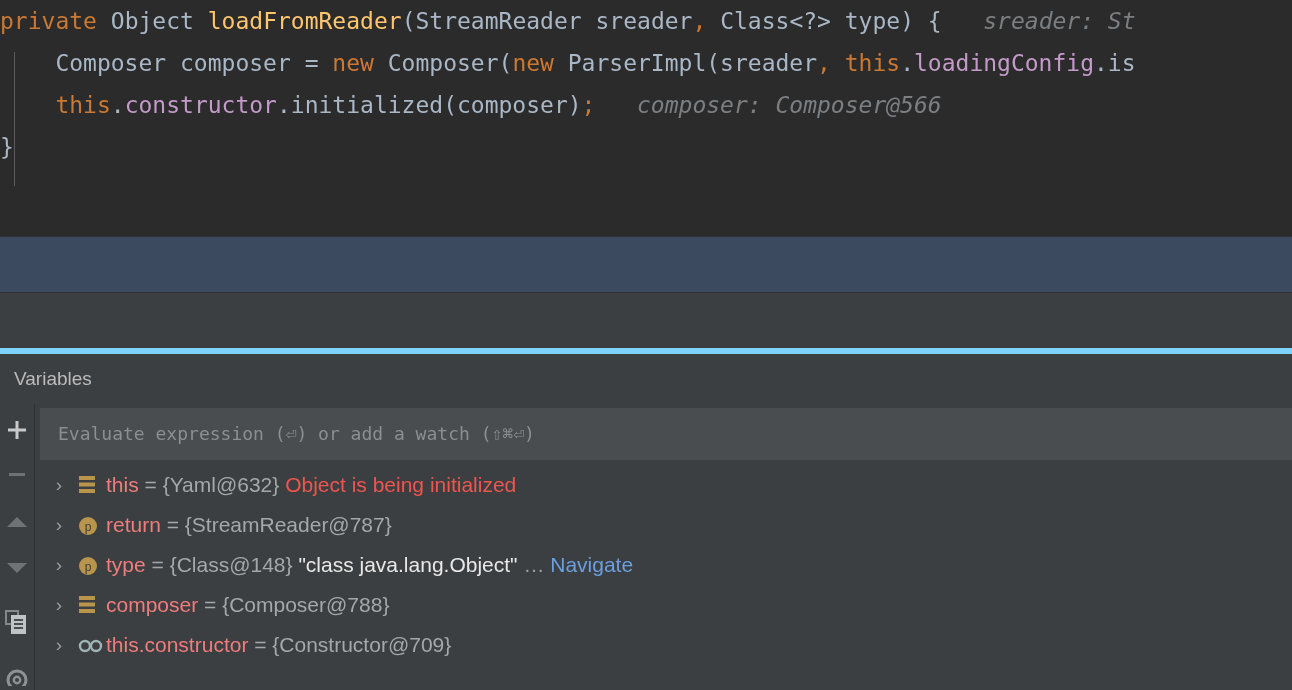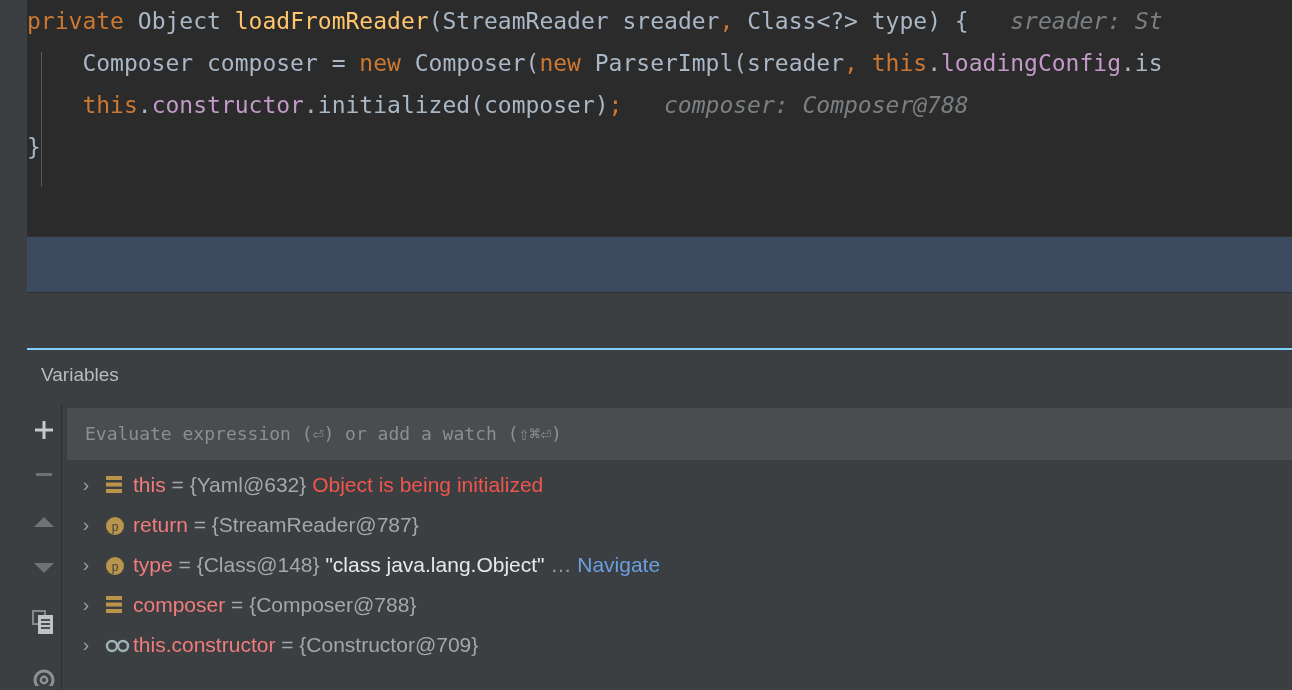--- a/index.html
+++ b/index.html
@@ -3,21 +3,21 @@
 <meta charset="utf-8">
 <title>Debugger Variables</title>
 <style>
   html,body{margin:0;padding:0;}
   body{
     width:1292px;height:690px;overflow:hidden;
     background:#3c3f41;
     font-family:"Liberation Sans", sans-serif;
     -webkit-font-smoothing:antialiased;
   }
-  .app{position:relative;width:1135px;height:690px;margin-left:27px;}
+  .app{position:relative;width:1135px;height:690px;}
 
   
   .editor{
     position:absolute;left:0;top:0;width:1292px;height:236px;
     background:#2b2b2b;overflow:hidden;
   }
   .code-line{
     position:relative;height:42px;line-height:42px;
     white-space:pre;
     font-family:"DejaVu Sans Mono","Liberation Mono",monospace;
@@ -52,21 +52,21 @@
     position:absolute;left:0;top:292px;width:1292px;height:56px;
     background:#3c3f41;
     border-top:1px solid #2e3133;
     box-sizing:border-box;
   }
 
   
   .tabbar{
     position:absolute;left:0;top:348px;width:1292px;height:56px;
     background:#3c3f41;
-    border-top:2px solid #7dd3fc;
+    border-top:6px solid #7dd3fc;
     box-sizing:border-box;
   }
   .tab{
     position:absolute;left:14px;top:14px;
     font-size:19px;color:#bbbbbb;
     font-family:"Liberation Sans",sans-serif;
   }
 
   
   .toolbar{
@@ -125,21 +125,21 @@
 </head>
 <body>
 
 <div class="app">
 
   <div class="editor">
     <div class="indent-guide"></div>
     <div id="code-lines">
         <div class="code-line"><span class="tok-kw">private</span><span class="tok-plain"> </span><span class="tok-type">Object</span><span class="tok-plain"> </span><span class="tok-method">loadFromReader</span><span class="tok-punct">(</span><span class="tok-plain">StreamReader sreader</span><span class="tok-semi">,</span><span class="tok-plain"> Class&lt;?&gt; type) {</span><span class="hint">   sreader: St</span></div>
         <div class="code-line"><span class="tok-plain">    Composer composer = </span><span class="tok-kw">new</span><span class="tok-plain"> Composer(</span><span class="tok-kw">new</span><span class="tok-plain"> ParserImpl(sreader</span><span class="tok-semi">,</span><span class="tok-plain"> </span><span class="tok-kw">this</span><span class="tok-plain">.</span><span class="tok-field">loadingConfig</span><span class="tok-plain">.is</span></div>
-        <div class="code-line"><span class="tok-plain">    </span><span class="tok-kw">this</span><span class="tok-plain">.</span><span class="tok-field">constructor</span><span class="tok-plain">.initialized(composer)</span><span class="tok-semi">;</span><span class="hint">   composer: Composer@788</span></div>
+        <div class="code-line"><span class="tok-plain">    </span><span class="tok-kw">this</span><span class="tok-plain">.</span><span class="tok-field">constructor</span><span class="tok-plain">.initialized(composer)</span><span class="tok-semi">;</span><span class="hint">   composer: Composer@566</span></div>
         <div class="code-line"><span class="tok-plain">}</span></div>
       </div>
   </div>
 
   <div class="band-blue"></div>
   <div class="band-grey"></div>
 
   <div class="tabbar">
     <div class="tab">Variables</div>
   </div>

